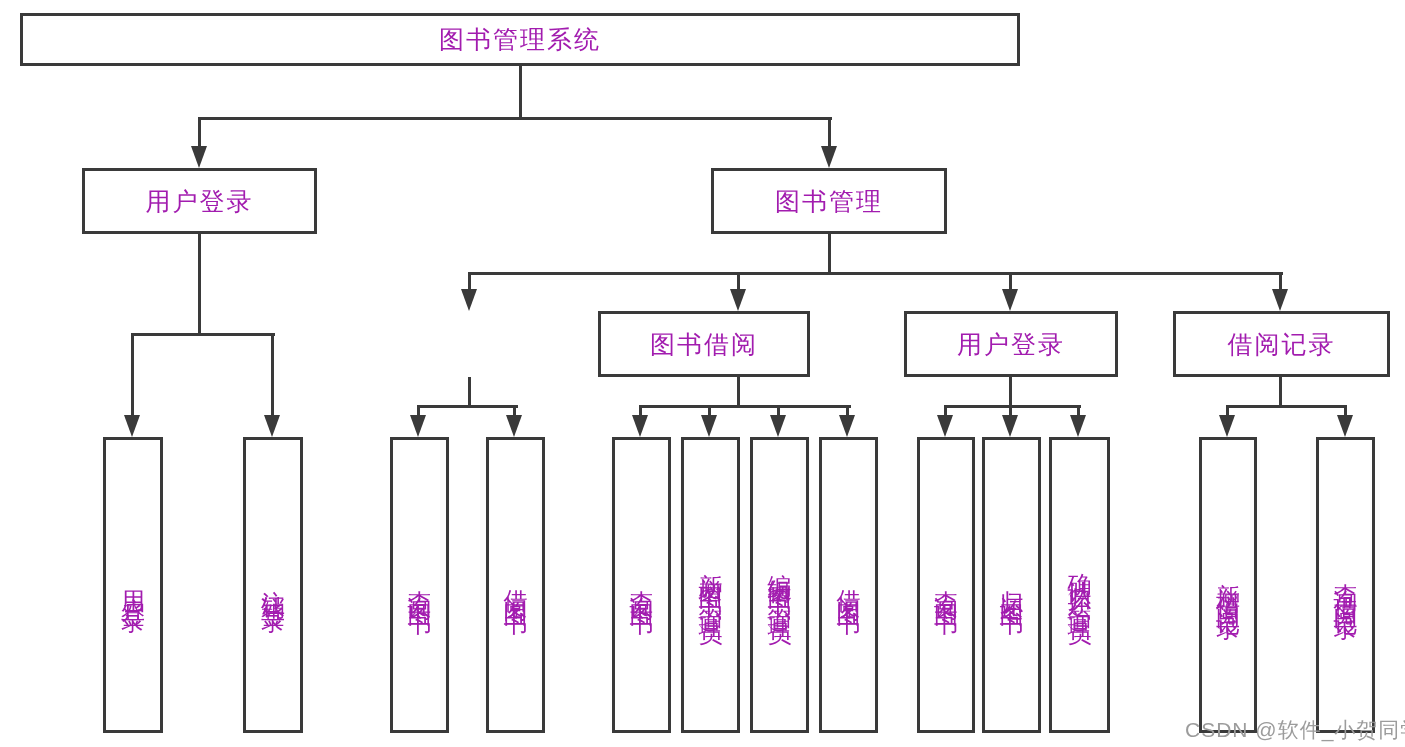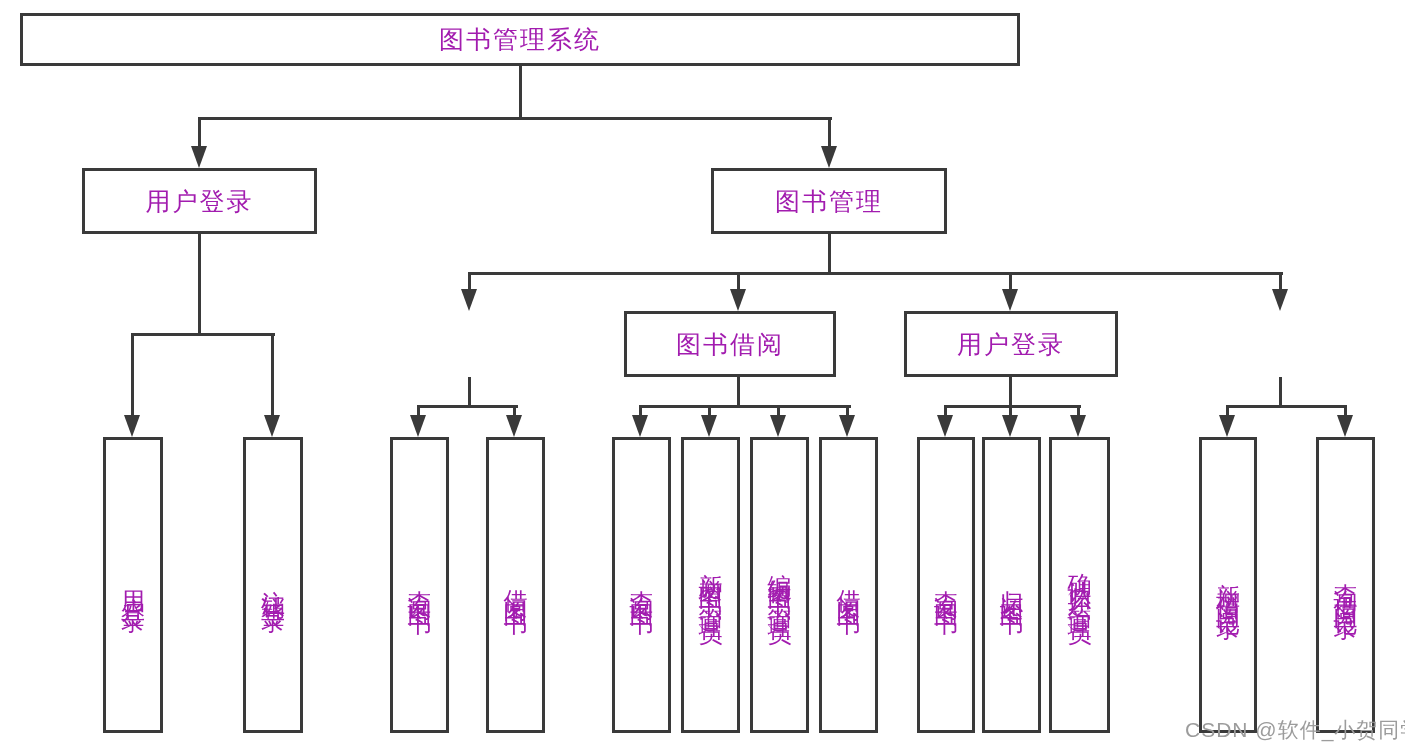--- a/index.html
+++ b/index.html
@@ -63,25 +63,28 @@
   <div class="hl" style="left:468px;top:272px;width:815px"></div>
   <div class="vl" style="left:468px;top:272px;height:19px"></div>
   <div class="ar" style="left:461px;top:289px"></div>
   <div class="vl" style="left:737px;top:272px;height:19px"></div>
   <div class="ar" style="left:730px;top:289px"></div>
   <div class="vl" style="left:1009px;top:272px;height:19px"></div>
   <div class="ar" style="left:1002px;top:289px"></div>
   <div class="vl" style="left:1279px;top:272px;height:19px"></div>
   <div class="ar" style="left:1272px;top:289px"></div>
 
-  <div class="bx" style="left:624px;top:311px;width:212px;height:66px">
+  <div class="bx" style="left:598px;top:311px;width:212px;height:66px">
     <span>图书借阅</span>
   </div>
   <div class="bx" style="left:904px;top:311px;width:214px;height:66px">
     <span>用户登录</span>
+  </div>
+  <div class="bx" style="left:1173px;top:311px;width:217px;height:66px">
+    <span>借阅记录</span>
   </div>
 
   <div class="vl" style="left:468px;top:377px;height:31px"></div>
   <div class="hl" style="left:417px;top:405px;width:101px"></div>
   <div class="vl" style="left:417px;top:405px;height:12px"></div>
   <div class="ar" style="left:410px;top:415px"></div>
   <div class="vl" style="left:513px;top:405px;height:12px"></div>
   <div class="ar" style="left:506px;top:415px"></div>
 
   <div class="vl" style="left:737px;top:377px;height:31px"></div>

